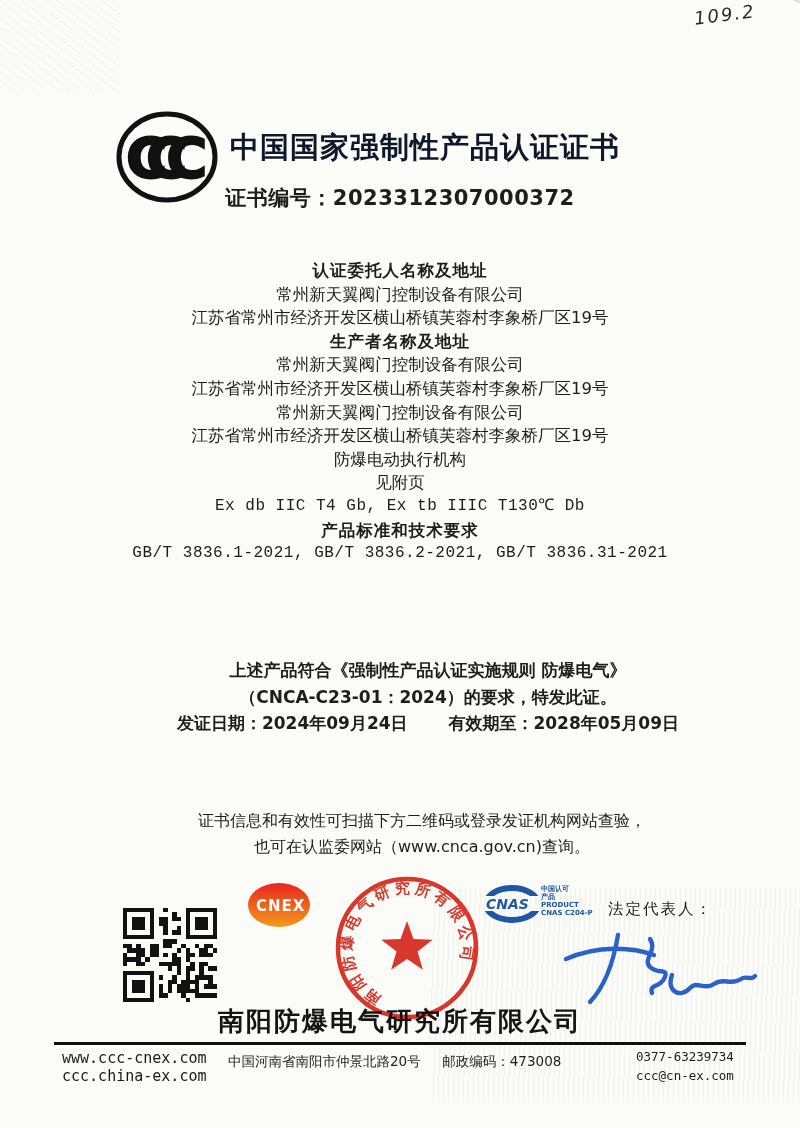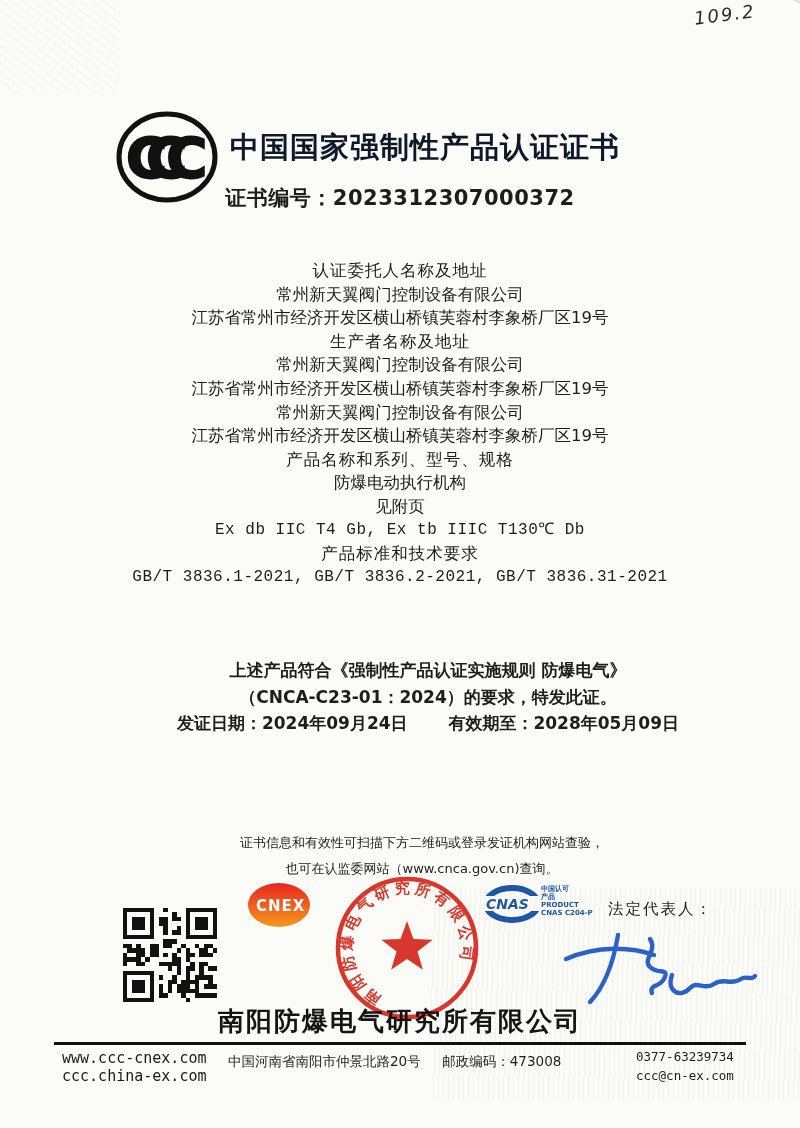--- a/index.html
+++ b/index.html
@@ -12,28 +12,28 @@
 
   .hand-note { top:4px; left:694px; font-size:18px; font-style:italic;
                color:#2a2a2a; transform:rotate(-7deg); letter-spacing:2px; }
 
   .ccc-logo { top:106px; left:113px; }
   .cert-title { top:128px; left:225px; width:400px; text-align:center;
                 font-size:29px; font-weight:700; letter-spacing:1px; color:#0f172a; }
   .cert-no { top:184px; font-size:21px; font-weight:700; letter-spacing:.5px; }
 
   .body-text { top:259px; font-size:16.5px; line-height:23.6px; }
-  .body-text .h { font-weight:400; letter-spacing:1px; }
+  .body-text .h { font-weight:700; letter-spacing:1px; }
   .body-text .l { font-weight:400; }
   .mono { font-family:Liberation Mono, monospace; letter-spacing:.5px; font-size:16px; }
 
   .decl { top:657px; font-size:17px; font-weight:700; line-height:26.5px;margin-left:28px; }
   .decl .gap { display:inline-block; width:2.4em; }
 
-  .notice { top:830px; font-size:13px; line-height:26px;padding-left:44px; }
+  .notice { top:808px; font-size:16px; line-height:26px;padding-left:44px; }
 
   .qr { top:908px; left:123px; width:94px; height:94px; }
   .cnex { top:881px; left:246px; }
   .stamp { top:872px; left:331px; mix-blend-mode:multiply; opacity:.92; z-index:5; }
   .cnas-mark { top:884px; left:484px; }
   .cnas-text { top:885px; left:541px; color:#1d57a6; line-height:8px; }
   .cnas-text div { font-size:7px; font-weight:700; white-space:nowrap; }
   .legal-rep { top:899px; left:608px; font-size:15.5px; letter-spacing:2px; }
   .signature { top:915px; left:552px; z-index:4; }
 
@@ -80,21 +80,20 @@
 
   <div class="abs centered body-text">
     <div class="h">认证委托人名称及地址</div>
     <div class="l">常州新天翼阀门控制设备有限公司</div>
     <div class="l">江苏省常州市经济开发区横山桥镇芙蓉村李象桥厂区19号</div>
     <div class="h">生产者名称及地址</div>
     <div class="l">常州新天翼阀门控制设备有限公司</div>
     <div class="l">江苏省常州市经济开发区横山桥镇芙蓉村李象桥厂区19号</div>
     <div class="l">常州新天翼阀门控制设备有限公司</div>
     <div class="l">江苏省常州市经济开发区横山桥镇芙蓉村李象桥厂区19号</div>
-    <div class="h">产品名称和系列、型号、规格</div>
     <div class="l">防爆电动执行机构</div>
     <div class="l">见附页</div>
     <div class="l mono">Ex db IIC T4 Gb, Ex tb IIIC T130℃ Db</div>
     <div class="h">产品标准和技术要求</div>
     <div class="l mono">GB/T 3836.1-2021, GB/T 3836.2-2021, GB/T 3836.31-2021</div>
   </div>
 
   <div class="abs centered decl">
     <div>上述产品符合《强制性产品认证实施规则 防爆电气》</div>
     <div>（CNCA-C23-01：2024）的要求，特发此证。</div>

